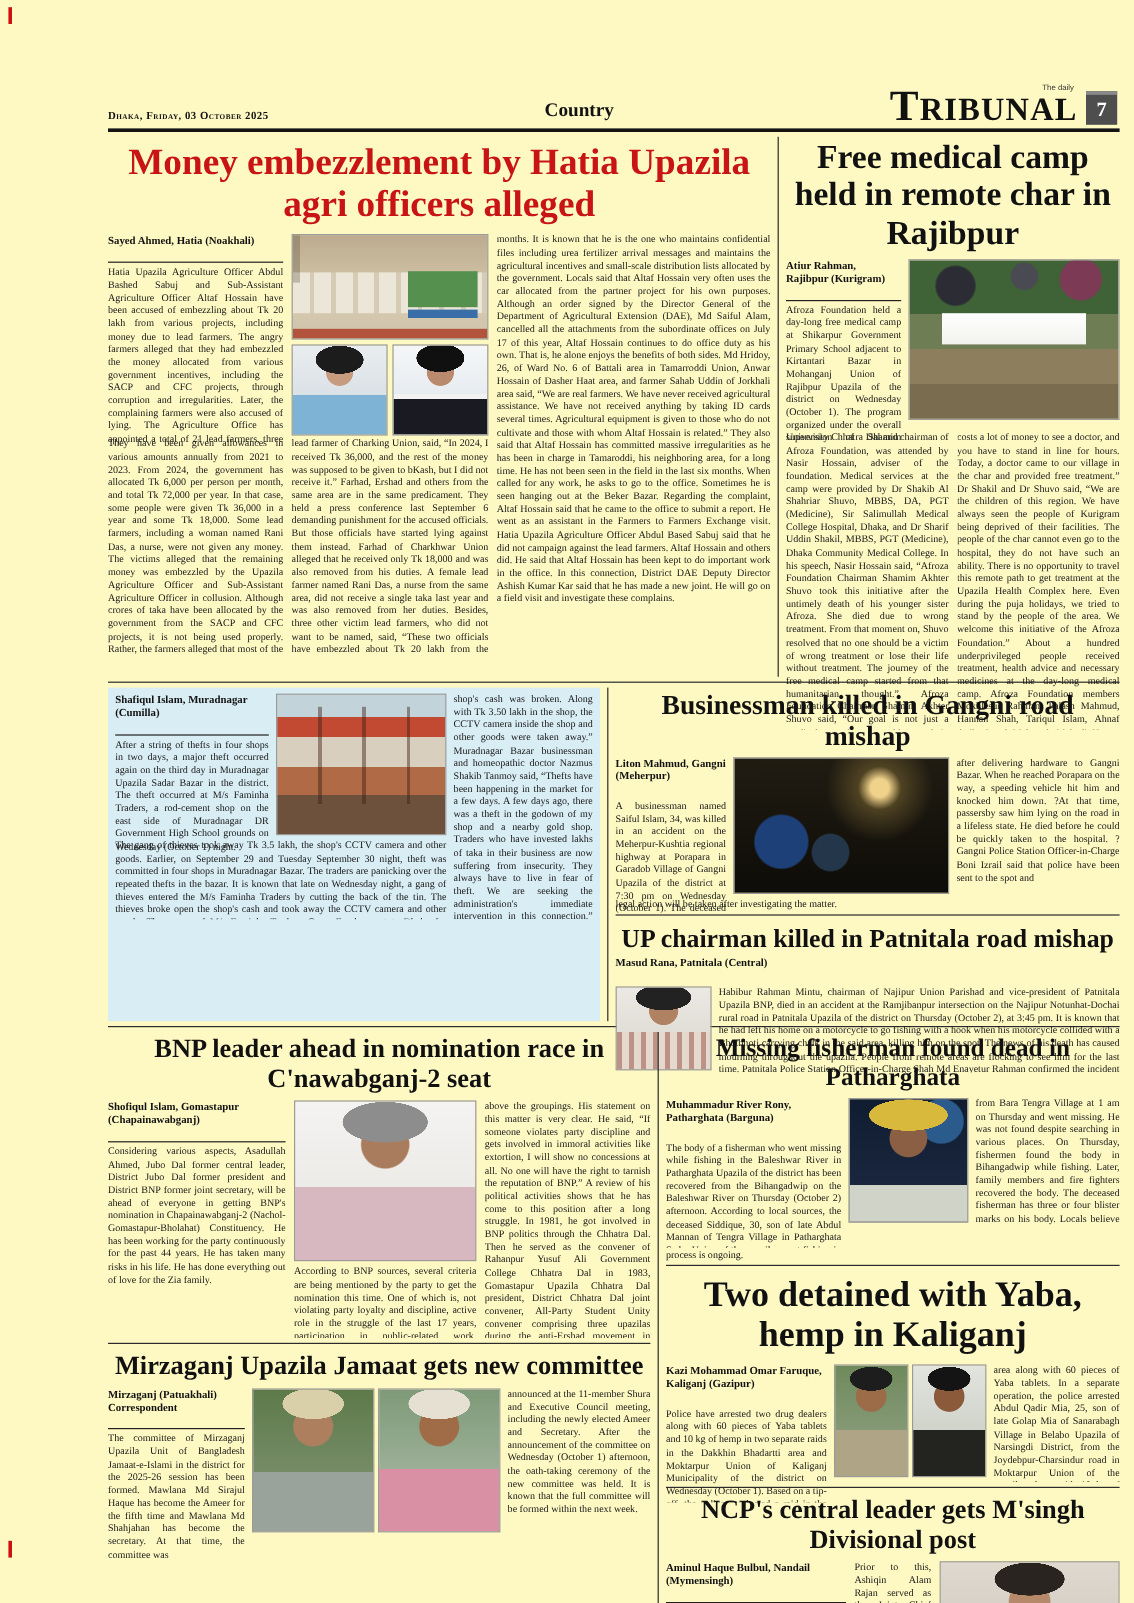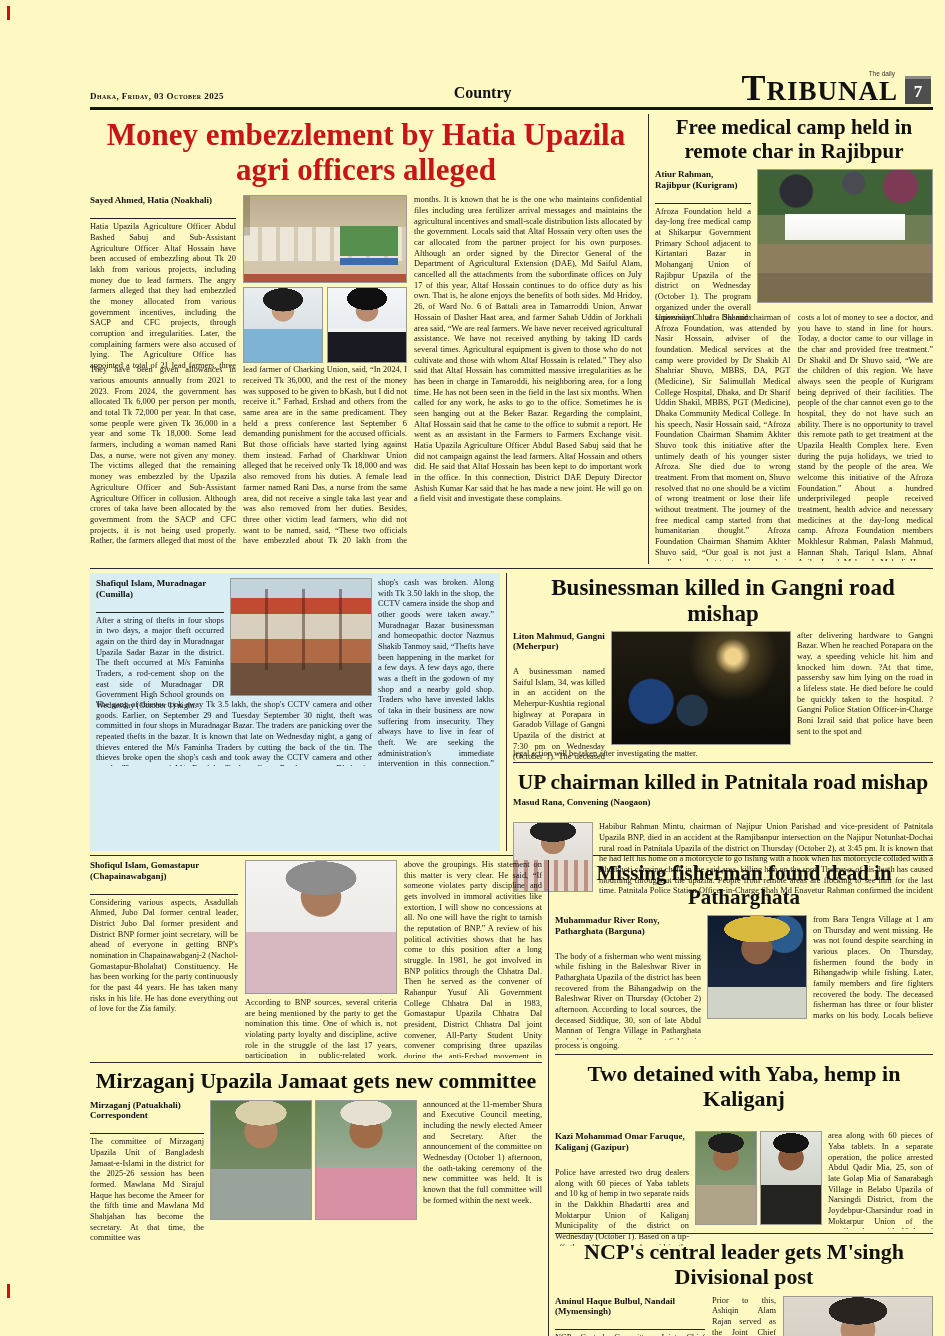--- a/index.html
+++ b/index.html
@@ -52,21 +52,21 @@
      linear-gradient(0deg,#7fb3d6 0 44%,transparent 44%),
      linear-gradient(180deg,#e9edf0,#cfd8de);}
   .ph-port2{width:80px;height:76px;background:
      radial-gradient(ellipse 26% 16% at 50% 14%,#101010 0 98%,transparent 99%),
      radial-gradient(circle at 50% 30%,#b98a6d 0 17%,transparent 18%),
      linear-gradient(0deg,#1a1a22 0 40%,transparent 40%),
      linear-gradient(0deg,#f2f2f2 0 46%,transparent 46%),
      linear-gradient(180deg,#f4f6f8,#dde4ea);}
 
   #art-medical{flex:1;display:flex;flex-direction:column;}
-  #art-medical .hl{font-size:21px;}
+  #art-medical .hl{font-size:28px;}
   .b-top{display:flex;column-gap:6px;height:140px;}
   .b-c1{width:96px;}
   .ph-camp{flex:1;height:134px;background:
      linear-gradient(#ffffff,#f2f2ee) 50% 44px/120px 26px no-repeat,
      linear-gradient(#c42127,#c42127) 50% 50px/104px 12px no-repeat,
      radial-gradient(circle at 22% 16%,#2c2c34 0 9%,transparent 10%),
      radial-gradient(circle at 82% 12%,#7c3a55 0 9%,transparent 10%),
      radial-gradient(circle at 55% 10%,#4a4a52 0 7%,transparent 8%),
      linear-gradient(180deg,#3f6236 0 34%,#6f7d55 34% 56%,#8d7f5e 56% 78%,#7a6c4e 78% 100%);}
   .b-cols{display:flex;column-gap:7px;margin-top:4px;height:248px;}
@@ -140,21 +140,21 @@
   .gfish-body{display:flex;column-gap:6px;height:106px;}
   .gf-c1{width:146px;}
   .ph-fisher{width:100px;height:104px;background:
      radial-gradient(ellipse 34% 13% at 50% 13%,#d9b93c 0 98%,transparent 99%),
      radial-gradient(circle at 50% 32%,#8a5f43 0 18%,transparent 19%),
      linear-gradient(0deg,#cfd3c8 0 30%,transparent 30%),
      radial-gradient(circle at 78% 18%,#2b5a8c 0 16%,transparent 17%),
      linear-gradient(180deg,#101c30,#1d2b44);}
   .gf-c2{flex:1;}
   .gf-tail{font-size:8.4px;margin-top:20px;}
-  #art-yaba .hl{font-size:22px;margin:3px 0 20px 0;}
+  #art-yaba .hl{font-size:30px;margin:3px 0 8px 0;}
   .y-body{display:flex;column-gap:6px;height:98px;}
   .y-c1{width:134px;}
   .y-phs{display:flex;gap:3px;}
   .ph-drug1{width:62px;height:94px;background:
      radial-gradient(ellipse 30% 11% at 50% 12%,#1d1d1d 0 98%,transparent 99%),
      radial-gradient(circle at 50% 28%,#9c6b48 0 17%,transparent 18%),
      linear-gradient(0deg,#b0a486 0 42%,transparent 42%),
      linear-gradient(180deg,#6f8a5c,#93a487);}
   .ph-drug2{width:62px;height:94px;background:
      radial-gradient(ellipse 30% 11% at 50% 12%,#141414 0 98%,transparent 99%),
@@ -254,33 +254,34 @@
               <div class="bt" style="height:96px;">A businessman named Saiful Islam, 34, was killed in an accident on the Meherpur-Kushtia regional highway at Porapara in Garadob Village of Gangni Upazila of the district at 7:30 pm on Wednesday (October 1). The deceased Saiful was the son of Tuku Mia of Dighirpara Village in Meherpur Sadar Upazila. ?Locals said that Saiful was returning home on a shallow-engine-driven three-wheeler</div>
             </div>
             <div class="ph ph-night"></div>
             <div class="g-c2 bt">after delivering hardware to Gangni Bazar. When he reached Porapara on the way, a speeding vehicle hit him and knocked him down. ?At that time, passersby saw him lying on the road in a lifeless state. He died before he could be quickly taken to the hospital. ?Gangni Police Station Officer-in-Charge Boni Izrail said that police have been sent to the spot and</div>
           </div>
           <div class="g-tail">legal action will be taken after investigating the matter.</div>
         </div>
         <div class="hrule"></div>
         <div id="art-patnitala">
           <div class="hl">UP chairman killed in Patnitala road mishap</div>
-          <div class="byline nb">Masud Rana, Convening (Naogaon)</div>
+          <div class="byline nb">Masud Rana, Patnitala (Central)</div>
           <div class="p-body">
             <div class="ph ph-mintu"></div>
             <div class="p-txt bt">Habibur Rahman Mintu, chairman of Najipur Union Parishad and vice-president of Patnitala Upazila BNP, died in an accident at the Ramjibanpur intersection on the Najipur Notunhat-Dochai rural road in Patnitala Upazila of the district on Thursday (October 2), at 3:45 pm. It is known that he had left his home on a motorcycle to go fishing with a hook when his motorcycle collided with a Bhotbhoti carrying chalk in the said area, killing him on the spot. The news of his death has caused mourning throughout the upazila. People from remote areas are flocking to see him for the last time. Patnitala Police Station Officer-in-Charge Shah Md Enayetur Rahman confirmed the incident and said that the police have visited the scene and legal action is under process.</div>
           </div>
         </div>
       </div>
     </div>
     <div class="hrule"></div>
 
     <div id="row34">
       <div id="col34-left">
         <div id="art-bnp">
+          <div class="hl">BNP leader ahead in nomination race in C'nawabganj-2 seat</div>
           <div class="f-grid">
             <div class="f-c1">
               <div class="byline">Shofiqul Islam, Gomastapur (Chapainawabganj)</div>
               <div class="bt" style="height:172px;">Considering various aspects, Asadullah Ahmed, Jubo Dal former central leader, District Jubo Dal former president and District BNP former joint secretary, will be ahead of everyone in getting BNP's nomination in Chapainawabganj-2 (Nachol-Gomastapur-Bholahat) Constituency. He has been working for the party continuously for the past 44 years. He has taken many risks in his life. He has done everything out of love for the Zia family.</div>
             </div>
             <div class="f-ph ph ph-asadullah"></div>
             <div class="f-c3 bt">According to BNP sources, several criteria are being mentioned by the party to get the nomination this time. One of which is, not violating party loyalty and discipline, active role in the struggle of the last 17 years, participation in public-related work, maintaining the image after August 5, as well as increasing or maintaining ones popularity. According to them, Asadullah Ahmed is more discussed than anyone else in the long struggle against fascism, his party loyalty and unwavering support for the Zia family, his love for the party, his constant participation in party programs, as well as his mentality of looking after party leaders and activists is undeniable. Therefore, Asadullah Ahmed's popularity in Chapainawabganj-2 Constituency is higher than any other time. Although there are party groupings in the area, he is</div>
             <div class="f-c2 bt">above the groupings. His statement on this matter is very clear. He said, “If someone violates party discipline and gets involved in immoral activities like extortion, I will show no concessions at all. No one will have the right to tarnish the reputation of BNP.” A review of his political activities shows that he has come to this position after a long struggle. In 1981, he got involved in BNP politics through the Chhatra Dal. Then he served as the convener of Rahanpur Yusuf Ali Government College Chhatra Dal in 1983, Gomastapur Upazila Chhatra Dal president, District Chhatra Dal joint convener, All-Party Student Unity convener comprising three upazilas during the anti-Ershad movement in 1990, Gomastapur Upazila Jubo Dal general secretary, District Jubo Dal general secretary, District Jubo Dal president, central executive committee member, central organizational team member, District BNP joint secretary and vice-president. He was imprisoned several times while conducting political activities, was the victim of numerous cases, was seriously injured by Awami League terrorists and was on the verge of death several times. Finally, during the mass uprising of July 24, he was arrested along with his two sons, Chhatra Dal leaders Nazmul Haque Nazim and Habibul Bashar Nafis, by the police force under the patronage of the Awami League.</div>
           </div>
         </div>

